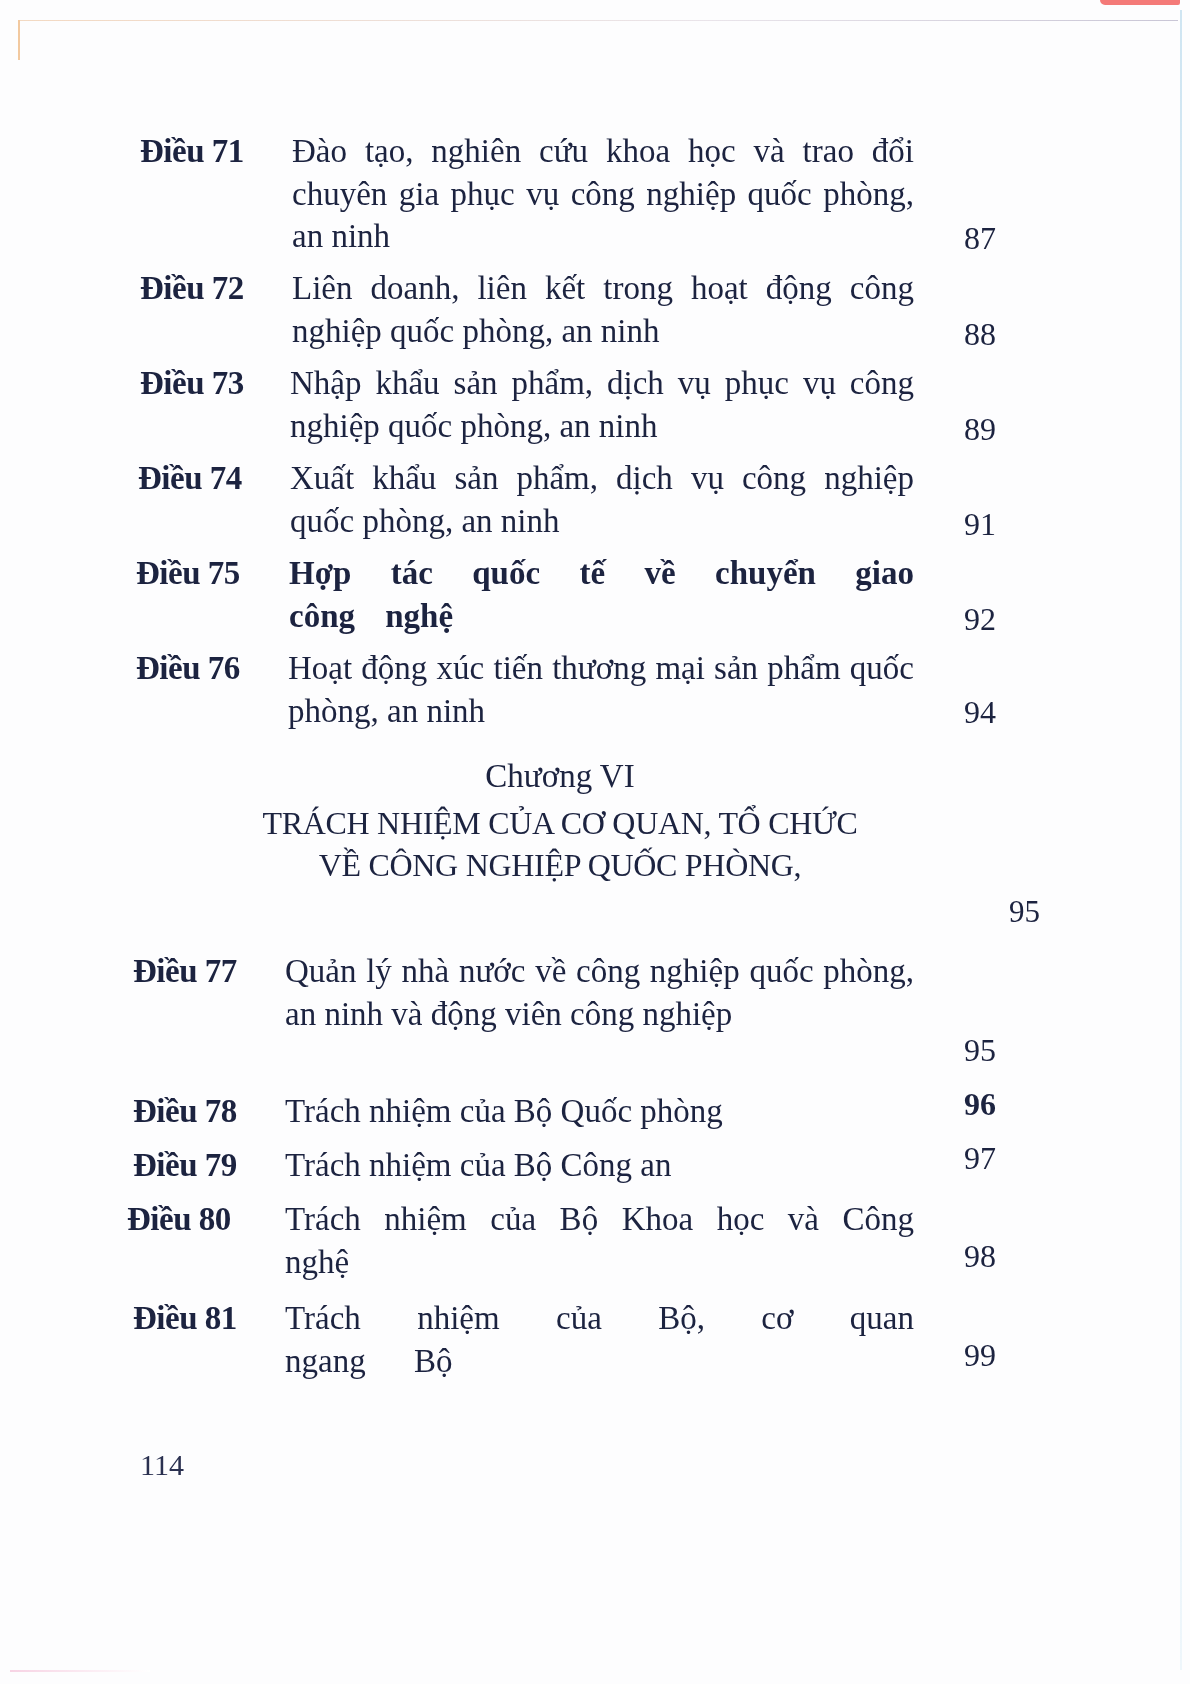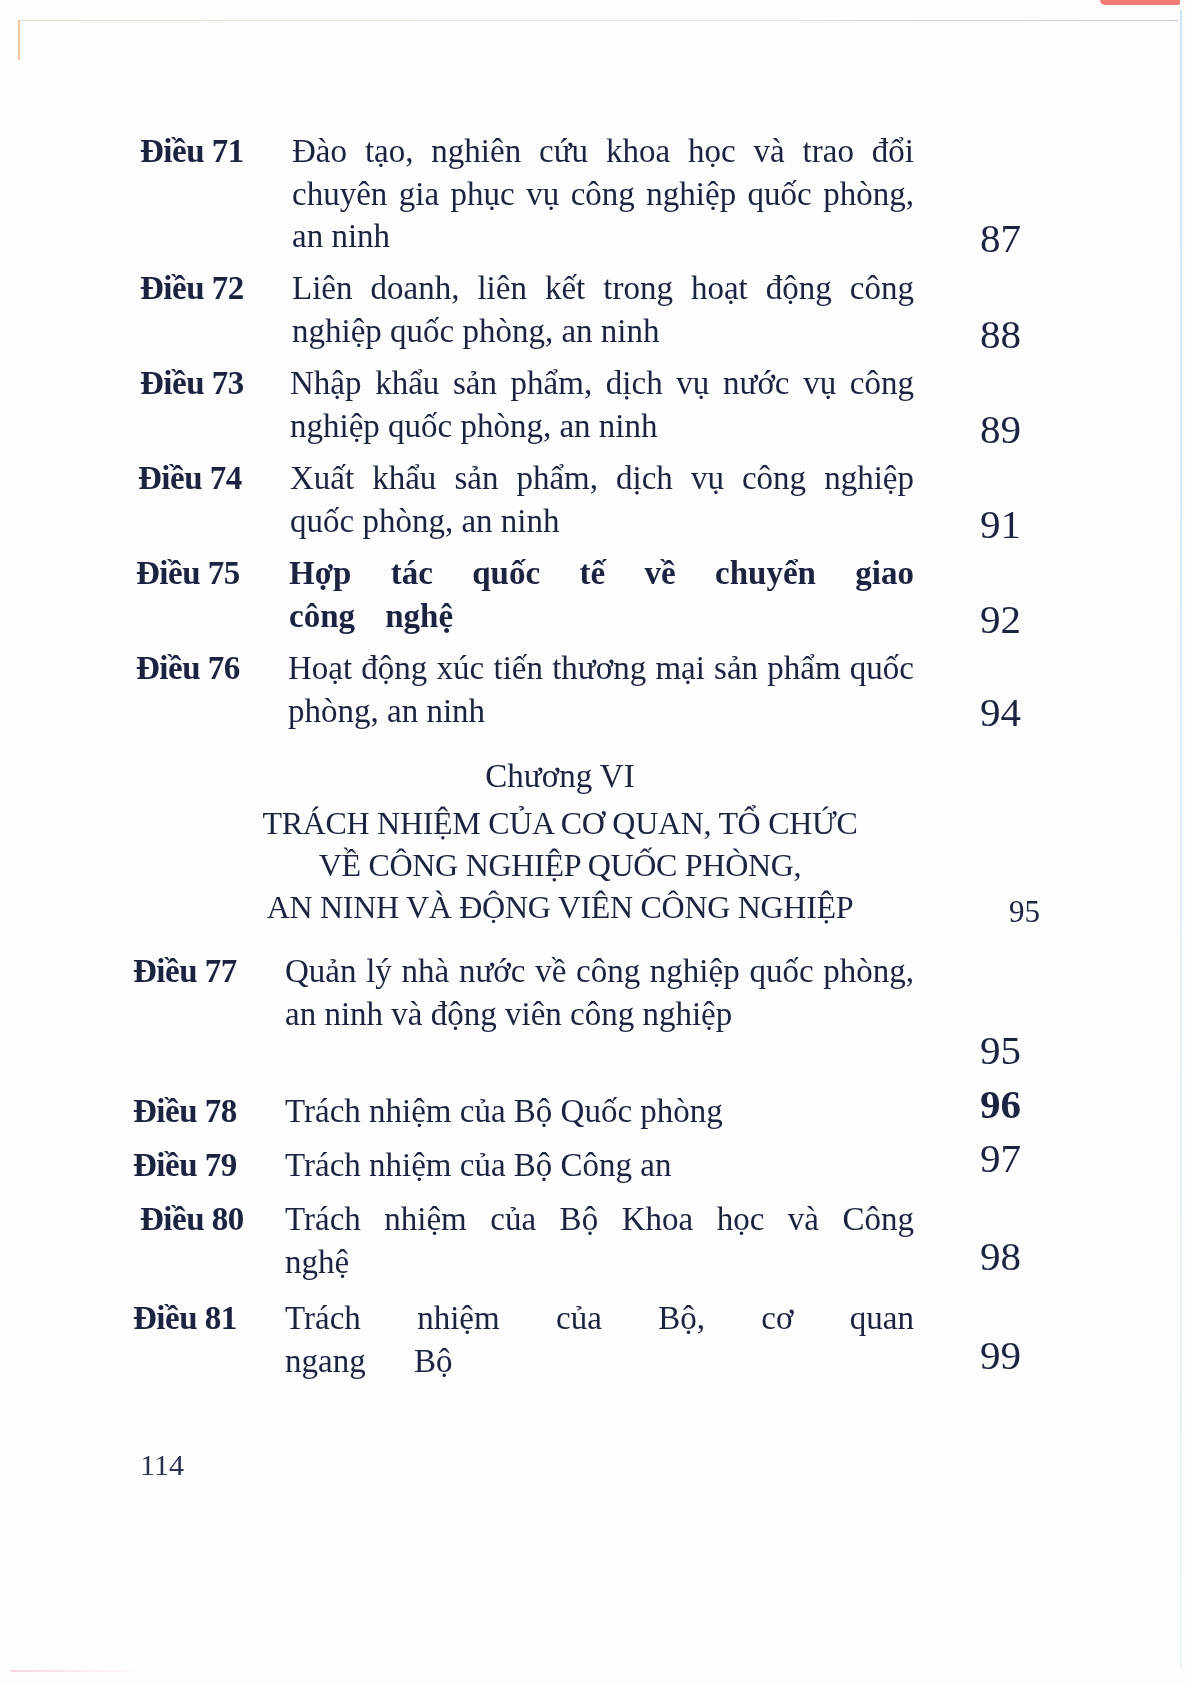--- a/index.html
+++ b/index.html
@@ -33,22 +33,22 @@
     .entry { position: absolute; left: 0; width: 1190px; }
     .entry .label {
       position: absolute; font-weight: bold; font-size: 33px; line-height: 42px;
       white-space: nowrap; letter-spacing: -0.5px;
     }
     .entry .title {
       position: absolute; font-size: 33px; line-height: 42.5px;
       text-align: justify; text-align-last: left;
     }
     .entry .page {
-      position: absolute; left: 980px; width: 60px; 
-      font-size: 41px; line-height: 40px;
+      position: absolute; left: 936px; width: 60px; text-align: right;
+      font-size: 32px; line-height: 40px;
     }
     .chapter {
       position: absolute; left: 140px; width: 840px; text-align: center;
       font-weight: normal;
     }
     .chapter .ch-name { font-size: 33px; line-height: 44px; }
     .chapter .ch-title { font-size: 32px; line-height: 42px; letter-spacing: -0.3px; }
     .chapter-page {
       position: absolute; left: 980px; width: 60px; text-align: right;
       font-size: 31px; line-height: 40px;
@@ -76,21 +76,21 @@
   </div>
 
   <div class="entry" style="top:267px;">
     <span class="label" style="left:140px;top:0;">Điều 72</span>
     <span class="title" style="left:292px;top:0;width:622px;">Liên doanh, liên kết trong hoạt động công nghiệp quốc phòng, an ninh</span>
     <span class="page" style="top:47px;">88</span>
   </div>
 
   <div class="entry" style="top:362px;">
     <span class="label" style="left:140px;top:0;">Điều 73</span>
-    <span class="title" style="left:290px;top:0;width:624px;">Nhập khẩu sản phẩm, dịch vụ nước vụ công nghiệp quốc phòng, an ninh</span>
+    <span class="title" style="left:290px;top:0;width:624px;">Nhập khẩu sản phẩm, dịch vụ phục vụ công nghiệp quốc phòng, an ninh</span>
     <span class="page" style="top:47px;">89</span>
   </div>
 
   <div class="entry" style="top:457px;">
     <span class="label" style="left:138px;top:0;">Điều 74</span>
     <span class="title" style="left:290px;top:0;width:624px;">Xuất khẩu sản phẩm, dịch vụ công nghiệp quốc phòng, an ninh</span>
     <span class="page" style="top:47px;">91</span>
   </div>
 
   <div class="entry" style="top:552px;">
@@ -102,21 +102,20 @@
   <div class="entry" style="top:647px;">
     <span class="label" style="left:136px;top:0;">Điều 76</span>
     <span class="title" style="left:288px;top:0;width:626px;">Hoạt động xúc tiến thương mại sản phẩm quốc phòng, an ninh</span>
     <span class="page" style="top:45px;">94</span>
   </div>
 
   <div class="chapter" style="top:754px;">
     <div class="ch-name">Chương VI</div>
     <div class="ch-title" style="margin-top:4px;">TRÁCH NHIỆM CỦA CƠ QUAN, TỔ CHỨC</div>
     <div class="ch-title">VỀ CÔNG NGHIỆP QUỐC PHÒNG,</div>
-    <div class="ch-title">AN NINH VÀ ĐỘNG VIÊN CÔNG NGHIỆP</div>
   </div>
   <span class="chapter-page" style="top:892px;">95</span>
 
   <div class="entry" style="top:950px;">
     <span class="label" style="left:133px;top:0;text-align:center;">Điều 77</span>
     <span class="title" style="left:285px;top:0;width:629px;">Quản lý nhà nước về công nghiệp quốc phòng, an ninh và động viên công nghiệp</span>
     <span class="page" style="top:80px;">95</span>
   </div>
 
   <div class="entry" style="top:1090px;">
@@ -125,21 +124,21 @@
     <span class="page" style="top:-6px;font-weight:bold;">96</span>
   </div>
 
   <div class="entry" style="top:1144px;">
     <span class="label" style="left:133px;top:0;">Điều 79</span>
     <span class="title" style="left:285px;top:0;width:629px;">Trách nhiệm của Bộ Công an</span>
     <span class="page" style="top:-6px;">97</span>
   </div>
 
   <div class="entry" style="top:1198px;">
-    <span class="label" style="left:140px;top:0;">Điều 80</span>
+    <span class="label" style="left:127px;top:0;">Điều 80</span>
     <span class="title" style="left:285px;top:0;width:629px;word-spacing:12px;">Trách nhiệm của Bộ Khoa học và Công nghệ</span>
     <span class="page" style="top:38px;">98</span>
   </div>
 
   <div class="entry" style="top:1297px;">
     <span class="label" style="left:133px;top:0;">Điều 81</span>
     <span class="title" style="left:285px;top:0;width:629px;word-spacing:40px;">Trách nhiệm của Bộ, cơ quan ngang Bộ</span>
     <span class="page" style="top:38px;">99</span>
   </div>
 

